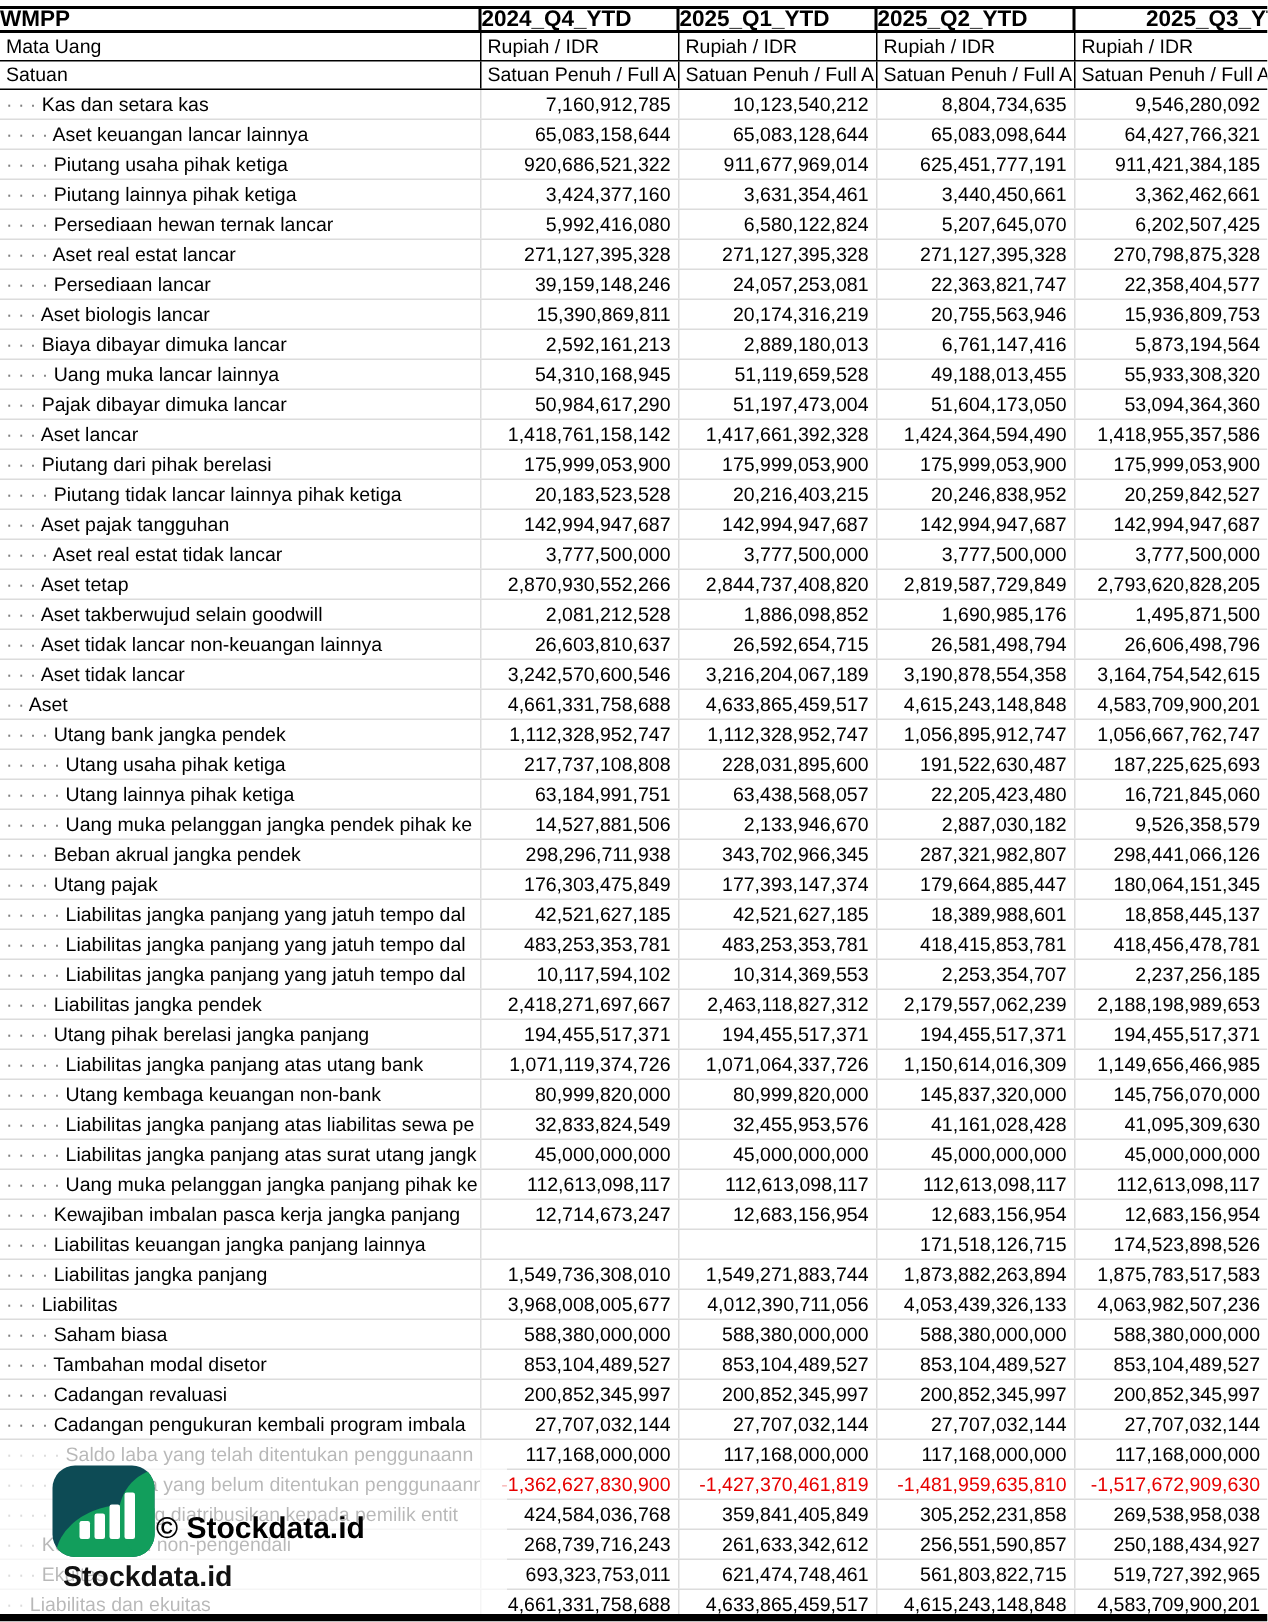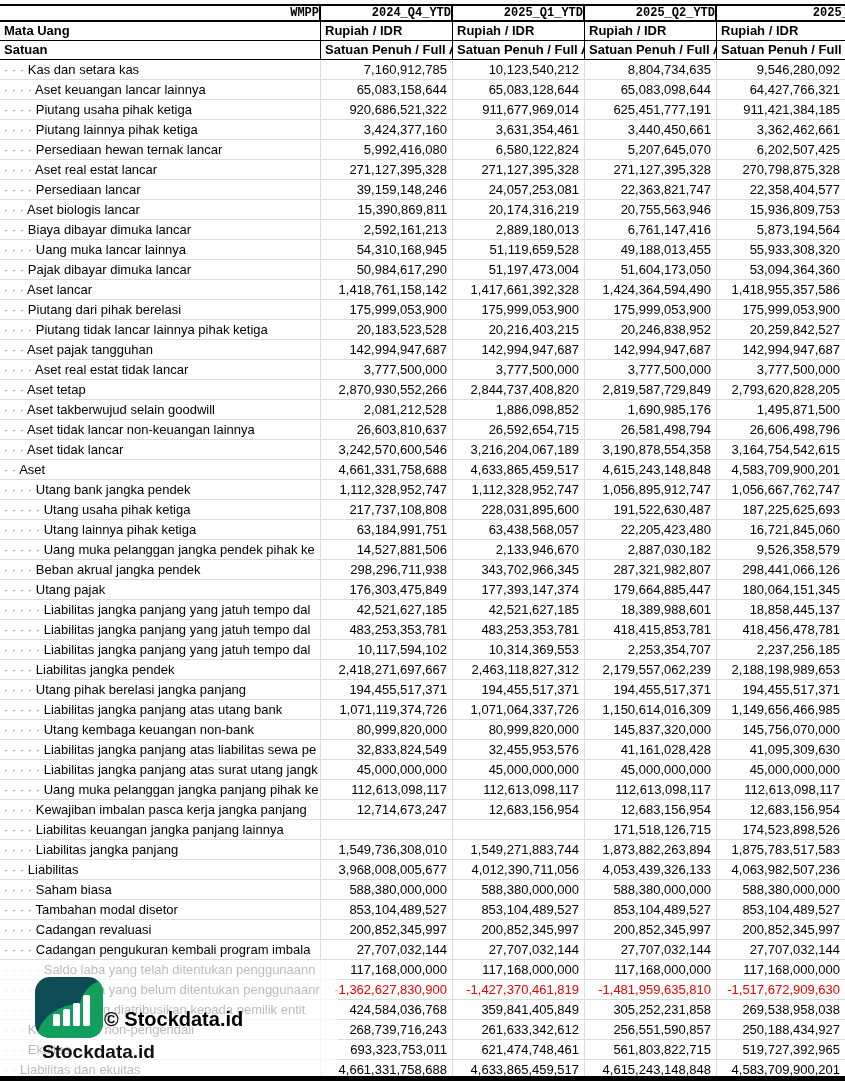--- a/index.html
+++ b/index.html
@@ -14,26 +14,26 @@
   }
   .sheet { padding-top: 4px; }
   .row { display: flex; width: 845px; }
   .c { flex: 0 0 auto; white-space: nowrap; overflow: hidden; }
   .w0 { width: 321px; }
   .w1, .w2, .w3 { width: 132px; }
   .w4 { width: 128px; }
 
   
   .hdr-row { height: 18px; border-top: 2px solid #000; border-bottom: 2px solid #000; }
-  .hdr-row .c { border-right: 2px solid #000; font-weight: bold; font-size: 12px;
-                line-height: 14px; text-align: right; font-family: Liberation Mono, monospace; }
+  .hdr-row .c { border-right: 2px solid #000; font-weight: bold; font-size: 15px;
+                line-height: 14px; text-align: left; }
   .hdr-row .c:last-child { border-right: none; margin-left: 47px; }
 
   .meta-row { height: 19px; border-bottom: 1px solid #000; }
-  .meta-row .c { border-right: 1px solid #000; line-height: 18px; padding-left: 4px; font-weight: bold; }
+  .meta-row .c { border-right: 1px solid #000; line-height: 18px; padding-left: 4px; }
   .meta-row .c:last-child { border-right: none; }
 
   
   .data-row { height: 20px; border-bottom: 1px solid #dcdcdc; }
   .data-row .c { border-right: 1px solid #dcdcdc; line-height: 19px; }
   .data-row .c:last-child { border-right: none; }
   .lbl-cell { padding-left: 4px; }
   .dots { color: #808080; }
   .val { text-align: right; padding-right: 5px; font-variant-numeric: tabular-nums; }
   .neg { color: #e60000; }

